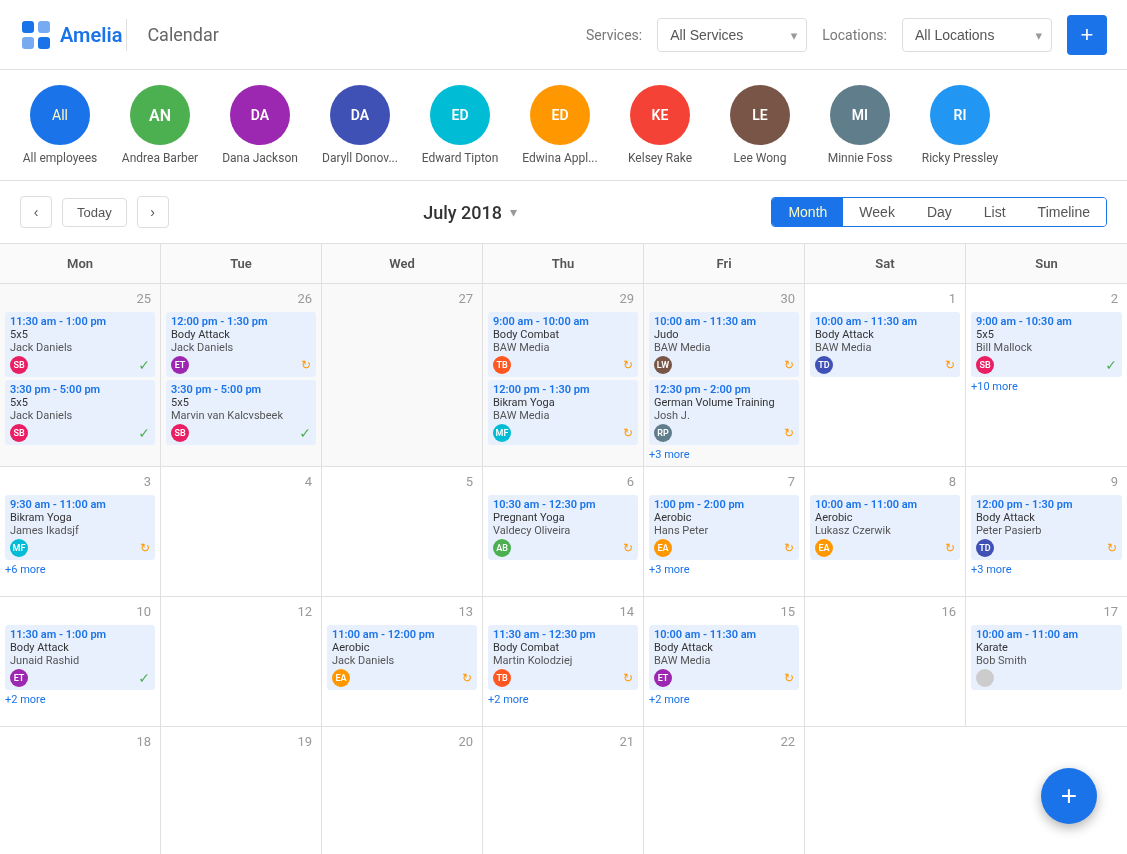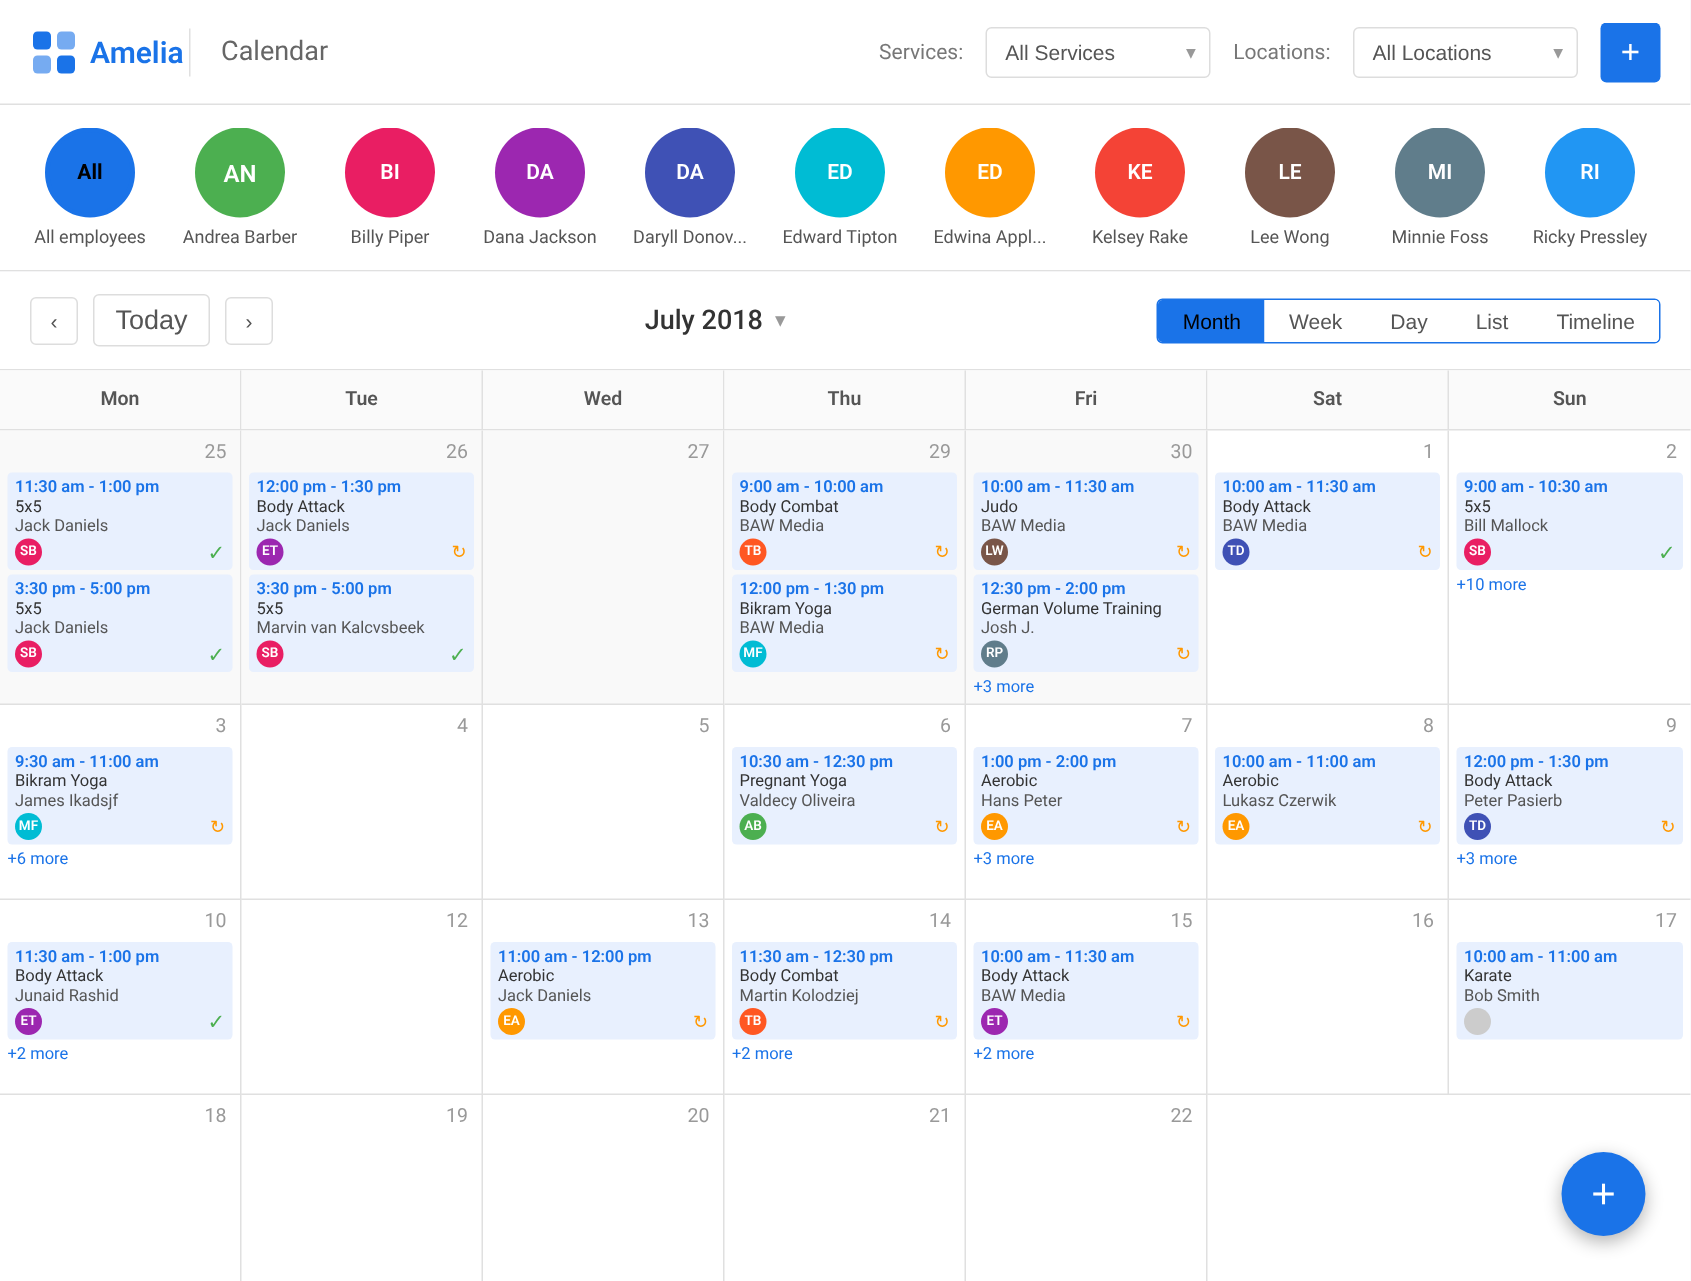--- a/index.html
+++ b/index.html
@@ -13,32 +13,32 @@
     .filter-label { color: #777; font-size: 14px; }
     .filter-select { border: 1px solid #ddd; border-radius: 4px; padding: 8px 30px 8px 12px; font-size: 14px; color: #555; background: #fff; appearance: none; min-width: 150px; cursor: pointer; position: relative; }
     .select-wrapper { position: relative; display: inline-block; }
     .select-wrapper::after { content: '▾'; position: absolute; right: 10px; top: 50%; transform: translateY(-50%); color: #999; pointer-events: none; }
     .add-btn { background: #1a73e8; color: #fff; border: none; border-radius: 4px; width: 40px; height: 40px; font-size: 22px; cursor: pointer; display: flex; align-items: center; justify-content: center; }
 
     
     .employees-bar { background: #fff; border-bottom: 1px solid #e0e0e0; padding: 15px 20px; display: flex; gap: 20px; overflow-x: auto; }
     .employee-item { display: flex; flex-direction: column; align-items: center; gap: 6px; cursor: pointer; min-width: 80px; }
     .employee-avatar { width: 60px; height: 60px; border-radius: 50%; overflow: hidden; position: relative; }
-    .all-avatar { width: 60px; height: 60px; border-radius: 50%; background: #1a73e8; display: flex; align-items: center; justify-content: center; color: #000000; font-size: 14px; font-weight: 700; border: 3px solid #1a73e8; }
+    .all-avatar { width: 60px; height: 60px; border-radius: 50%; background: #1a73e8; display: flex; align-items: center; justify-content: center; color: #fef9c3; font-size: 14px; font-weight: 400; border: 3px solid #1a73e8; }
     .employee-name { font-size: 12px; color: #555; text-align: center; white-space: nowrap; }
 
     
     .calendar-controls { background: #fff; padding: 15px 20px; display: flex; align-items: center; gap: 10px; border-bottom: 1px solid #e0e0e0; }
     .nav-btn { border: 1px solid #ddd; background: #fff; border-radius: 4px; width: 32px; height: 32px; cursor: pointer; display: flex; align-items: center; justify-content: center; color: #555; font-size: 14px; }
-    .today-btn { border: 1px solid #ddd; background: #fff; border-radius: 4px; padding: 6px 14px; cursor: pointer; font-size: 18px; color: #555; text-align: right; }
+    .today-btn { border: 1px solid #ddd; background: #fff; border-radius: 4px; padding: 6px 14px; cursor: pointer; font-size: 13px; color: #555; text-align: right; }
     .month-title { font-size: 18px; font-weight: 500; color: #333; margin: 0 auto; display: flex; align-items: center; gap: 8px; }
     .month-dropdown-icon { color: #999; font-size: 14px; }
     .view-buttons { display: flex; border: 1px solid #1a73e8; border-radius: 4px; overflow: hidden; }
     .view-btn { padding: 6px 16px; font-size: 14px; cursor: pointer; border: none; background: #fff; color: #555; }
-    .view-btn.active { background: #1a73e8; color: #000000; }
+    .view-btn.active { background: #1a73e8; color: #fef9c3; }
 
     
     .calendar { background: #fff; margin: 0; flex: 1; }
     .calendar-header { display: grid; grid-template-columns: repeat(7, 1fr); border-bottom: 1px solid #e0e0e0; }
     .day-header { padding: 12px; text-align: center; font-weight: 600; font-size: 13px; color: #555; border-right: 1px solid #e0e0e0; background: #fafafa; }
     .day-header:last-child { border-right: none; }
     .calendar-grid { display: grid; grid-template-columns: repeat(7, 1fr); }
     .day-cell { border-right: 1px solid #e0e0e0; border-bottom: 1px solid #e0e0e0; min-height: 130px; padding: 5px; position: relative; vertical-align: top; }
     .day-cell:nth-child(7n) { border-right: none; }
     .day-number { text-align: right; font-size: 13px; color: #999; padding: 2px 4px; margin-bottom: 4px; }
@@ -87,24 +87,20 @@
 <div class="employees-bar" id="employees-bar">
     <div class="employee-item">
       <div class="all-avatar">All</div>
       <span class="employee-name">All employees</span>
     </div>
     <div class="employee-item">
       <div class="employee-avatar" style="background:#4caf50;display:flex;align-items:center;justify-content:center;color:#fff;font-weight:600;font-size:16px;">AN</div>
       <span class="employee-name">Andrea Barber</span>
     </div>
     <div class="employee-item">
-      <div class="employee-avatar" style="background:#e91e63;display:flex;align-items:center;justify-content:center;color:#fff;font-weight:600;font-size:14px;">BI</div>
-      <span class="employee-name">Billy Piper</span>
-    </div>
-    <div class="employee-item">
       <div class="employee-avatar" style="background:#9c27b0;display:flex;align-items:center;justify-content:center;color:#fff;font-weight:600;font-size:14px;">DA</div>
       <span class="employee-name">Dana Jackson</span>
     </div>
     <div class="employee-item">
       <div class="employee-avatar" style="background:#3f51b5;display:flex;align-items:center;justify-content:center;color:#fff;font-weight:600;font-size:14px;">DA</div>
       <span class="employee-name">Daryll Donov...</span>
     </div>
     <div class="employee-item">
       <div class="employee-avatar" style="background:#00bcd4;display:flex;align-items:center;justify-content:center;color:#fff;font-weight:600;font-size:14px;">ED</div>
       <span class="employee-name">Edward Tipton</span>

